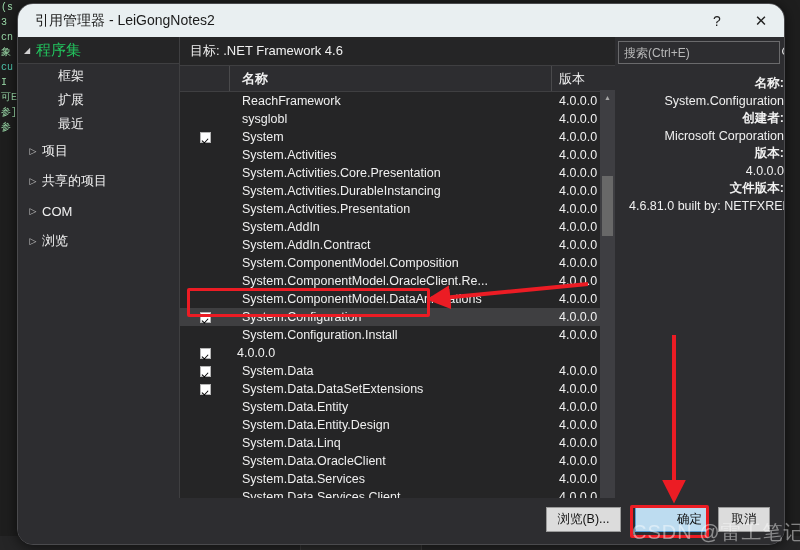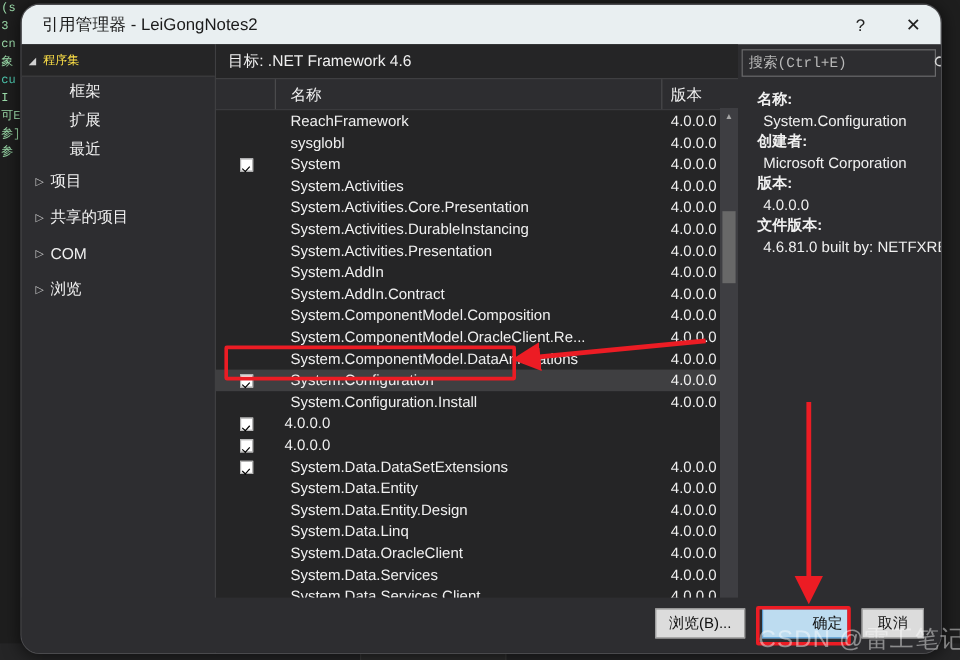--- a/index.html
+++ b/index.html
@@ -53,21 +53,21 @@
     position:absolute;left:0;top:33px;width:161px;height:507px;background:#2d2d30;
     border-right:1px solid #3f3f41;
   }
   .side-head{
     height:26px;display:flex;align-items:center;background:#252526;
     border-bottom:1px solid #3f3f41;
   }
   .side-head .tri{
     width:18px;text-align:center;font-size:8px;color:#d0d0d0;
   }
-  .side-head .lbl{font-size:10px;color:#fde047;}
+  .side-head .lbl{font-size:15px;color:#22c55e;}
   .side-sub{
     font-size:13px;color:#f0f0f0;height:24px;line-height:24px;padding-left:40px;
     cursor:default;
   }
   .side-node{
     display:flex;align-items:center;height:30px;font-size:13px;color:#f0f0f0;
     cursor:default;
   }
   .side-node .tri{
     width:24px;text-align:center;font-size:9px;color:#c8c8c8;
@@ -83,21 +83,21 @@
     font-size:13px;color:#f0f0f0;background:#252526;
   }
   .grid-head{
     display:flex;height:25px;background:#2d2d30;
     border-top:1px solid #3f3f41;border-bottom:1px solid #3f3f41;
     font-size:13px;color:#f0f0f0;align-items:center;
   }
   .gh-chk{width:50px;height:25px;border-right:1px solid #4a4a4c;box-sizing:border-box;}
   .gh-name{
     width:322px;height:25px;border-right:1px solid #4a4a4c;box-sizing:border-box;
-    padding-left:12px;line-height:25px;
+    padding-left:12px;line-height:25px;font-weight:bold;
   }
   .gh-ver{width:63px;height:25px;box-sizing:border-box;padding-left:7px;line-height:25px;}
 
   .grid-body{
     position:relative;height:432px;overflow:hidden;background:#252526;
   }
   .row{
     display:flex;height:18px;align-items:center;font-size:12.5px;color:#f0f0f0;
     cursor:default;
   }
@@ -130,25 +130,25 @@
   
   .details{
     position:absolute;left:597px;top:33px;width:169px;height:507px;background:#2d2d30;
   }
   .search{
     position:absolute;left:3px;top:4px;width:160px;height:21px;
     background:#2d2d30;border:1px solid #6a6a6c;display:flex;align-items:center;
   }
   .search input{
     flex:1;background:transparent;border:0;outline:none;color:#dcdcdc;font-size:12px;
-    padding-left:5px;font-family:Liberation Mono, monospace;
+    padding-left:5px;font-family:Liberation Sans, sans-serif;
   }
   .search input::placeholder{color:#b9b9b9;opacity:1;}
   .mag{width:14px;height:19px;display:flex;align-items:center;justify-content:center;}
-  .det-list{position:absolute;left:16px;top:38px;width:160px;}
+  .det-list{position:absolute;left:9px;top:38px;width:160px;text-align:right;}
   .det-key{font-size:12.5px;color:#f0f0f0;font-weight:bold;line-height:17px;}
   .det-val{font-size:12.5px;color:#f0f0f0;line-height:18px;padding-left:5px;white-space:nowrap;}
 
   
   .footer{position:absolute;left:0;bottom:0;width:766px;height:46px;background:#2d2d30;}
   .btn{
     position:absolute;top:9px;height:25px;font-size:12.5px;
     display:flex;align-items:center;justify-content:center;cursor:default;
     border:1px solid #9a9a9a;box-sizing:border-box;
   }
@@ -335,20 +335,21 @@
           <div class="row">
             <div class="r-chk">
               <span class="cbox on"></span>
             </div>
             <div class="r-ver">4.0.0.0</div>
           </div>
           <div class="row">
             <div class="r-chk">
               <span class="cbox on"></span>
             </div>
+            <div class="r-name">System.Data</div>
             <div class="r-ver">4.0.0.0</div>
           </div>
           <div class="row">
             <div class="r-chk">
               <span class="cbox on"></span>
             </div>
             <div class="r-name">System.Data.DataSetExtensions</div>
             <div class="r-ver">4.0.0.0</div>
           </div>
           <div class="row">

